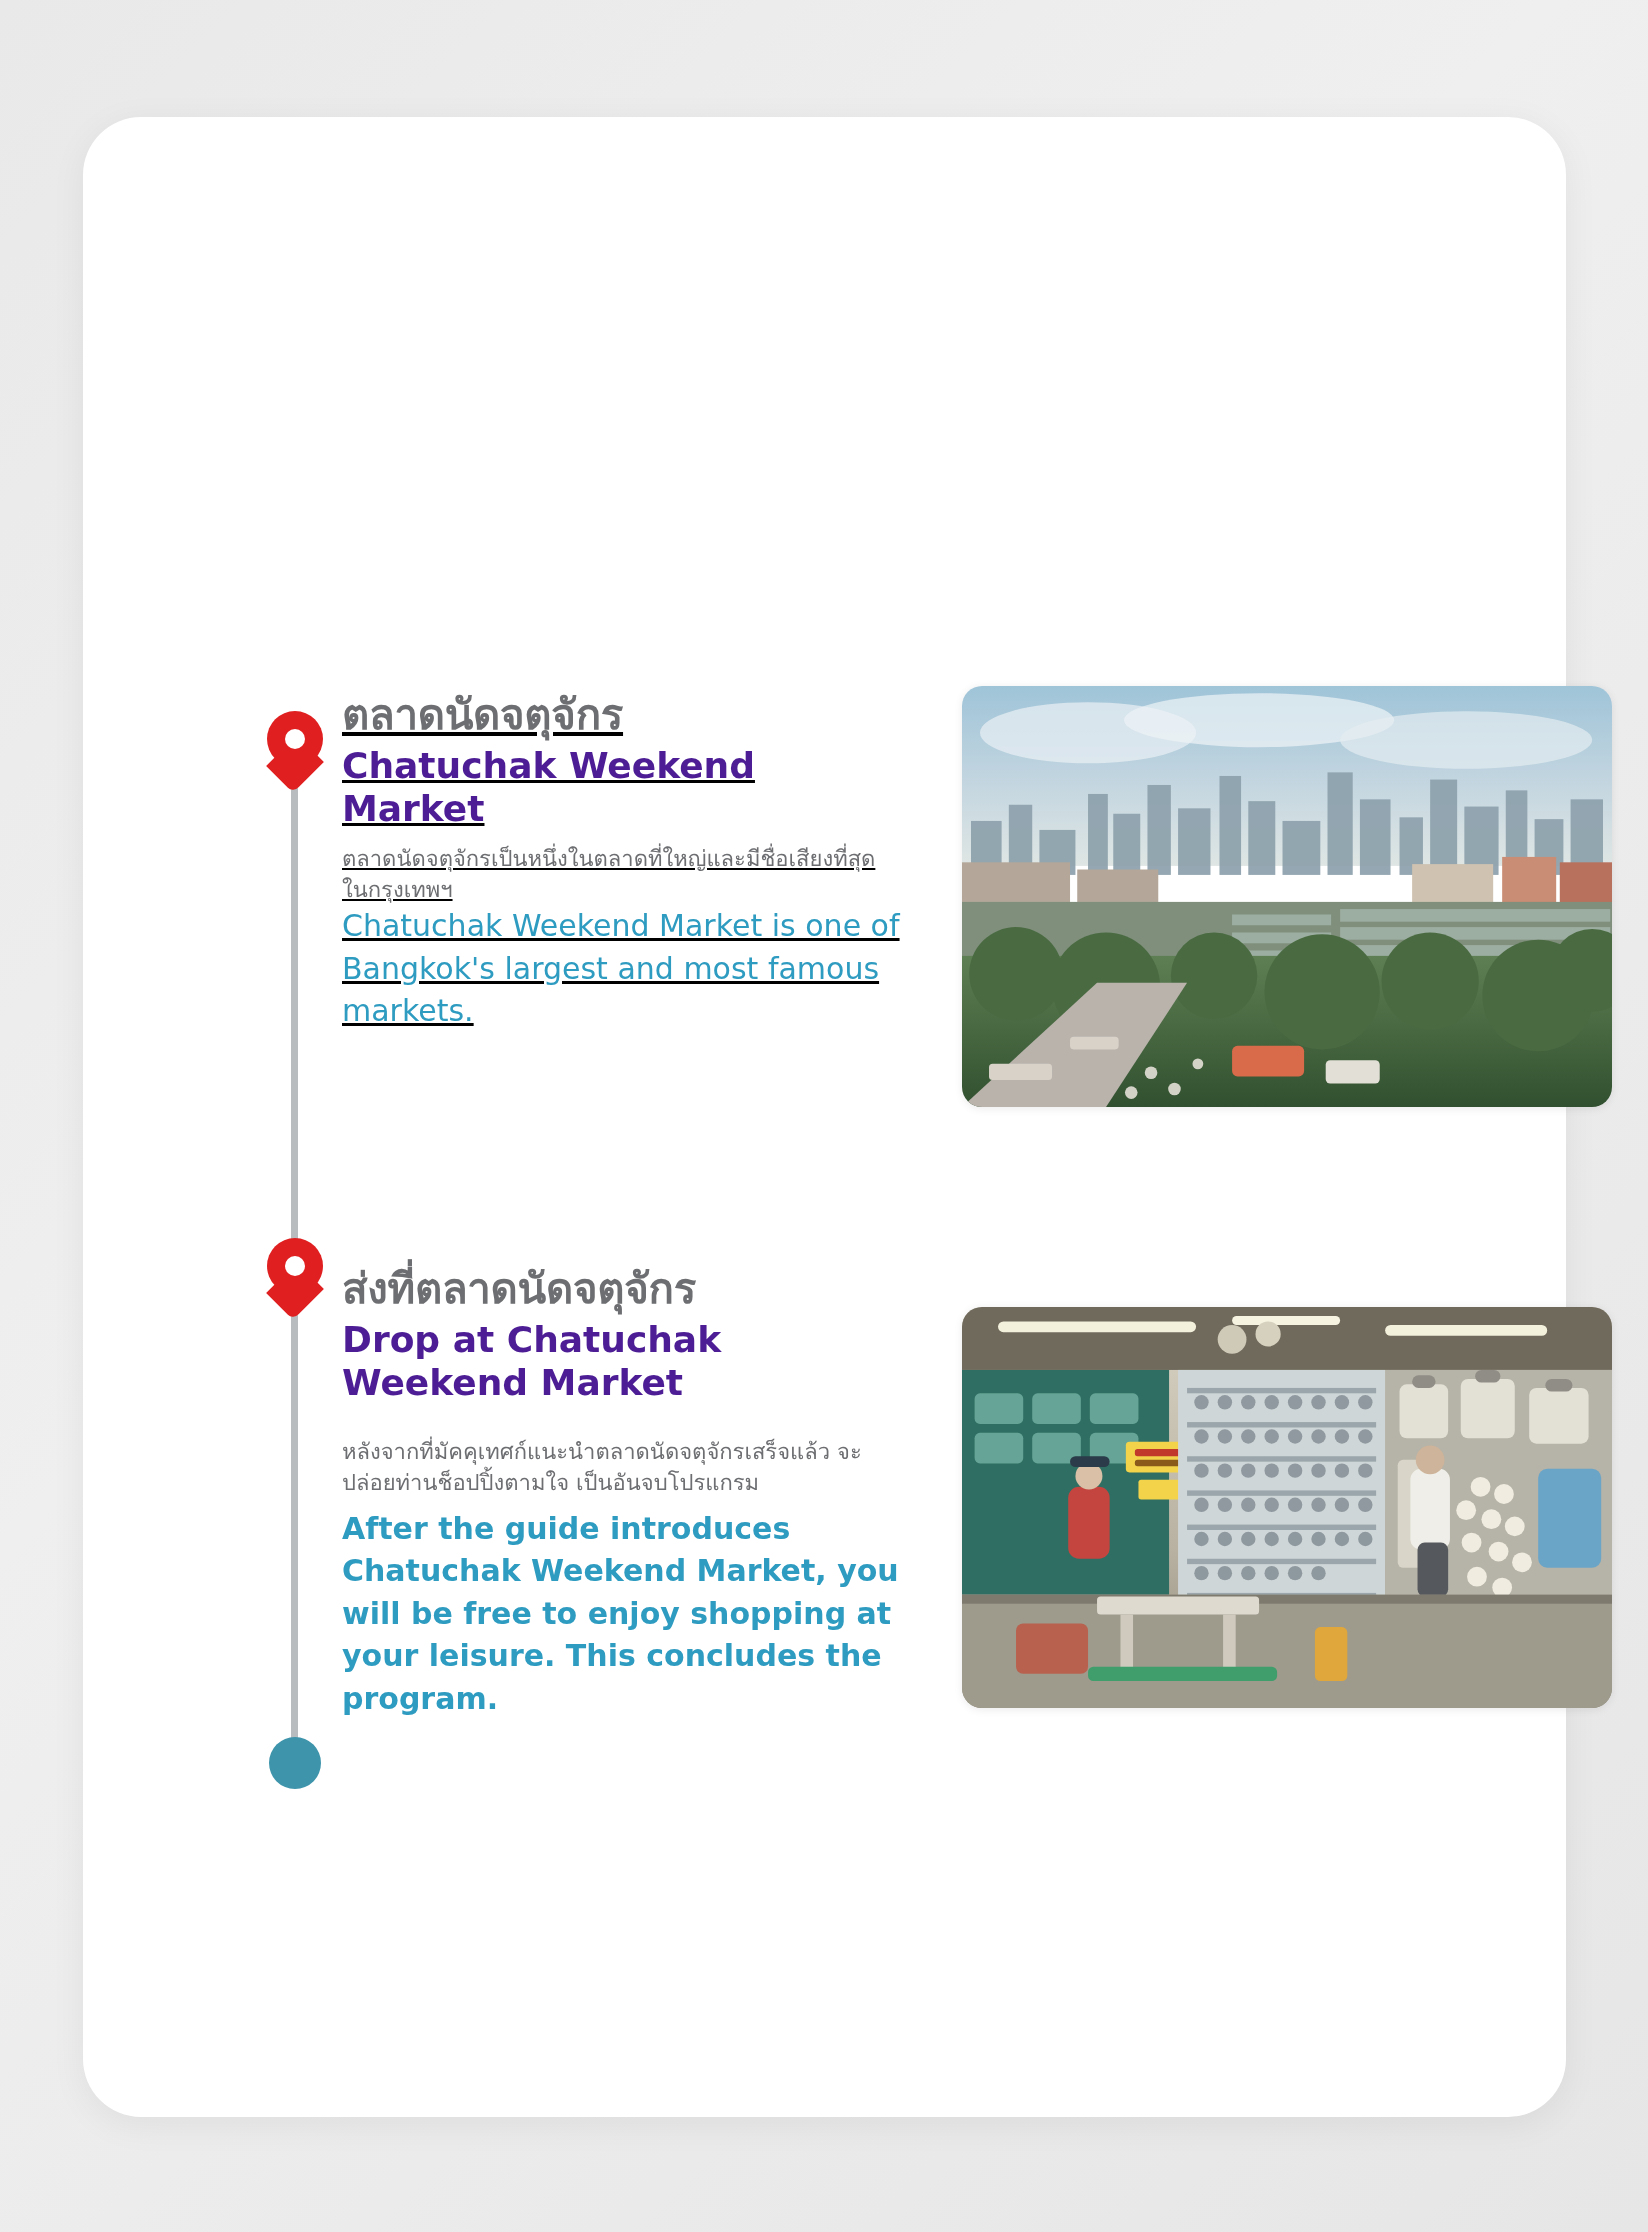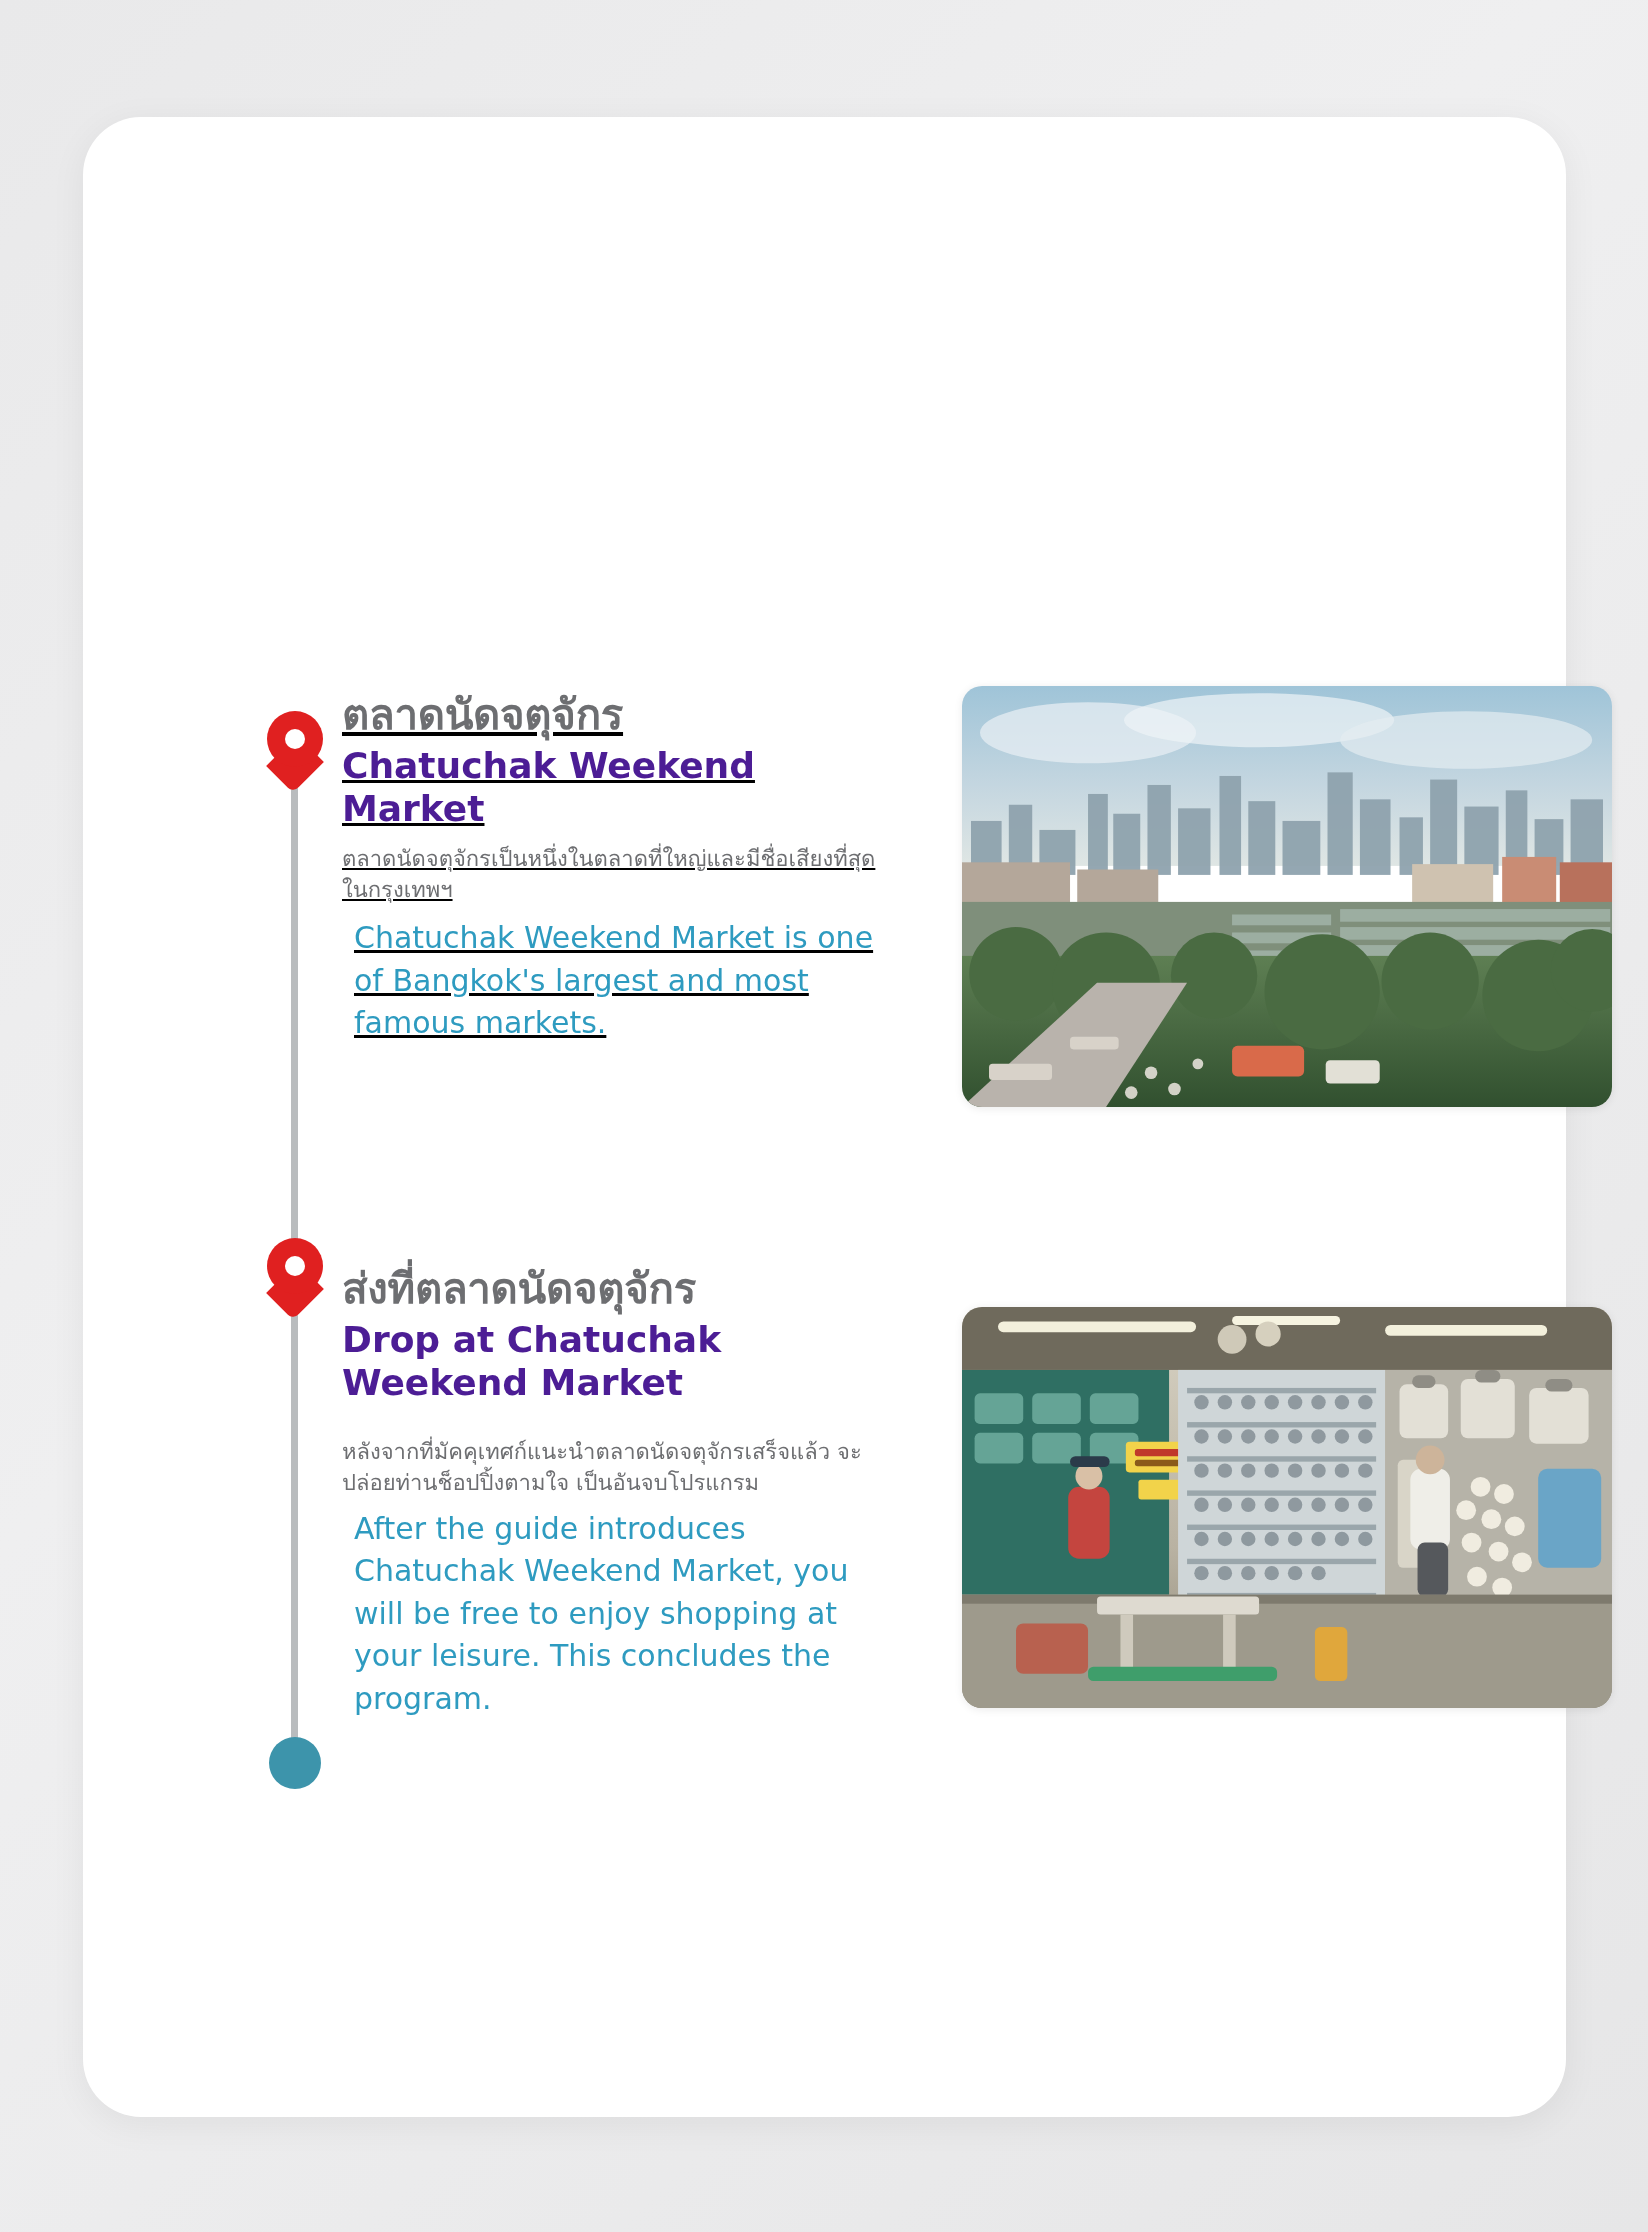--- a/index.html
+++ b/index.html
@@ -119,24 +119,24 @@
   .desc-th {
     font-size: 22px;
     color: #6d6e71;
     line-height: 1.42;
     margin: 0;
   }
   .desc-en {
     font-size: 30px;
     color: #2e9bc0;
     line-height: 1.42;
-    margin: 12px;
+    margin: 0;
   }
   .block-2 .desc-th { margin-top: 32px; }
-  .block-2 .desc-en { margin-top: 9px; }
+  .block-2 .desc-en { margin-top: 9px; font-weight: bold; }
 
   
   .photo {
     position: absolute;
     border-radius: 20px;
     overflow: hidden;
     box-shadow: 0 1.8px 9px rgba(0,0,0,0.08);
   }
   .photo-1 {
     left: 879px;

